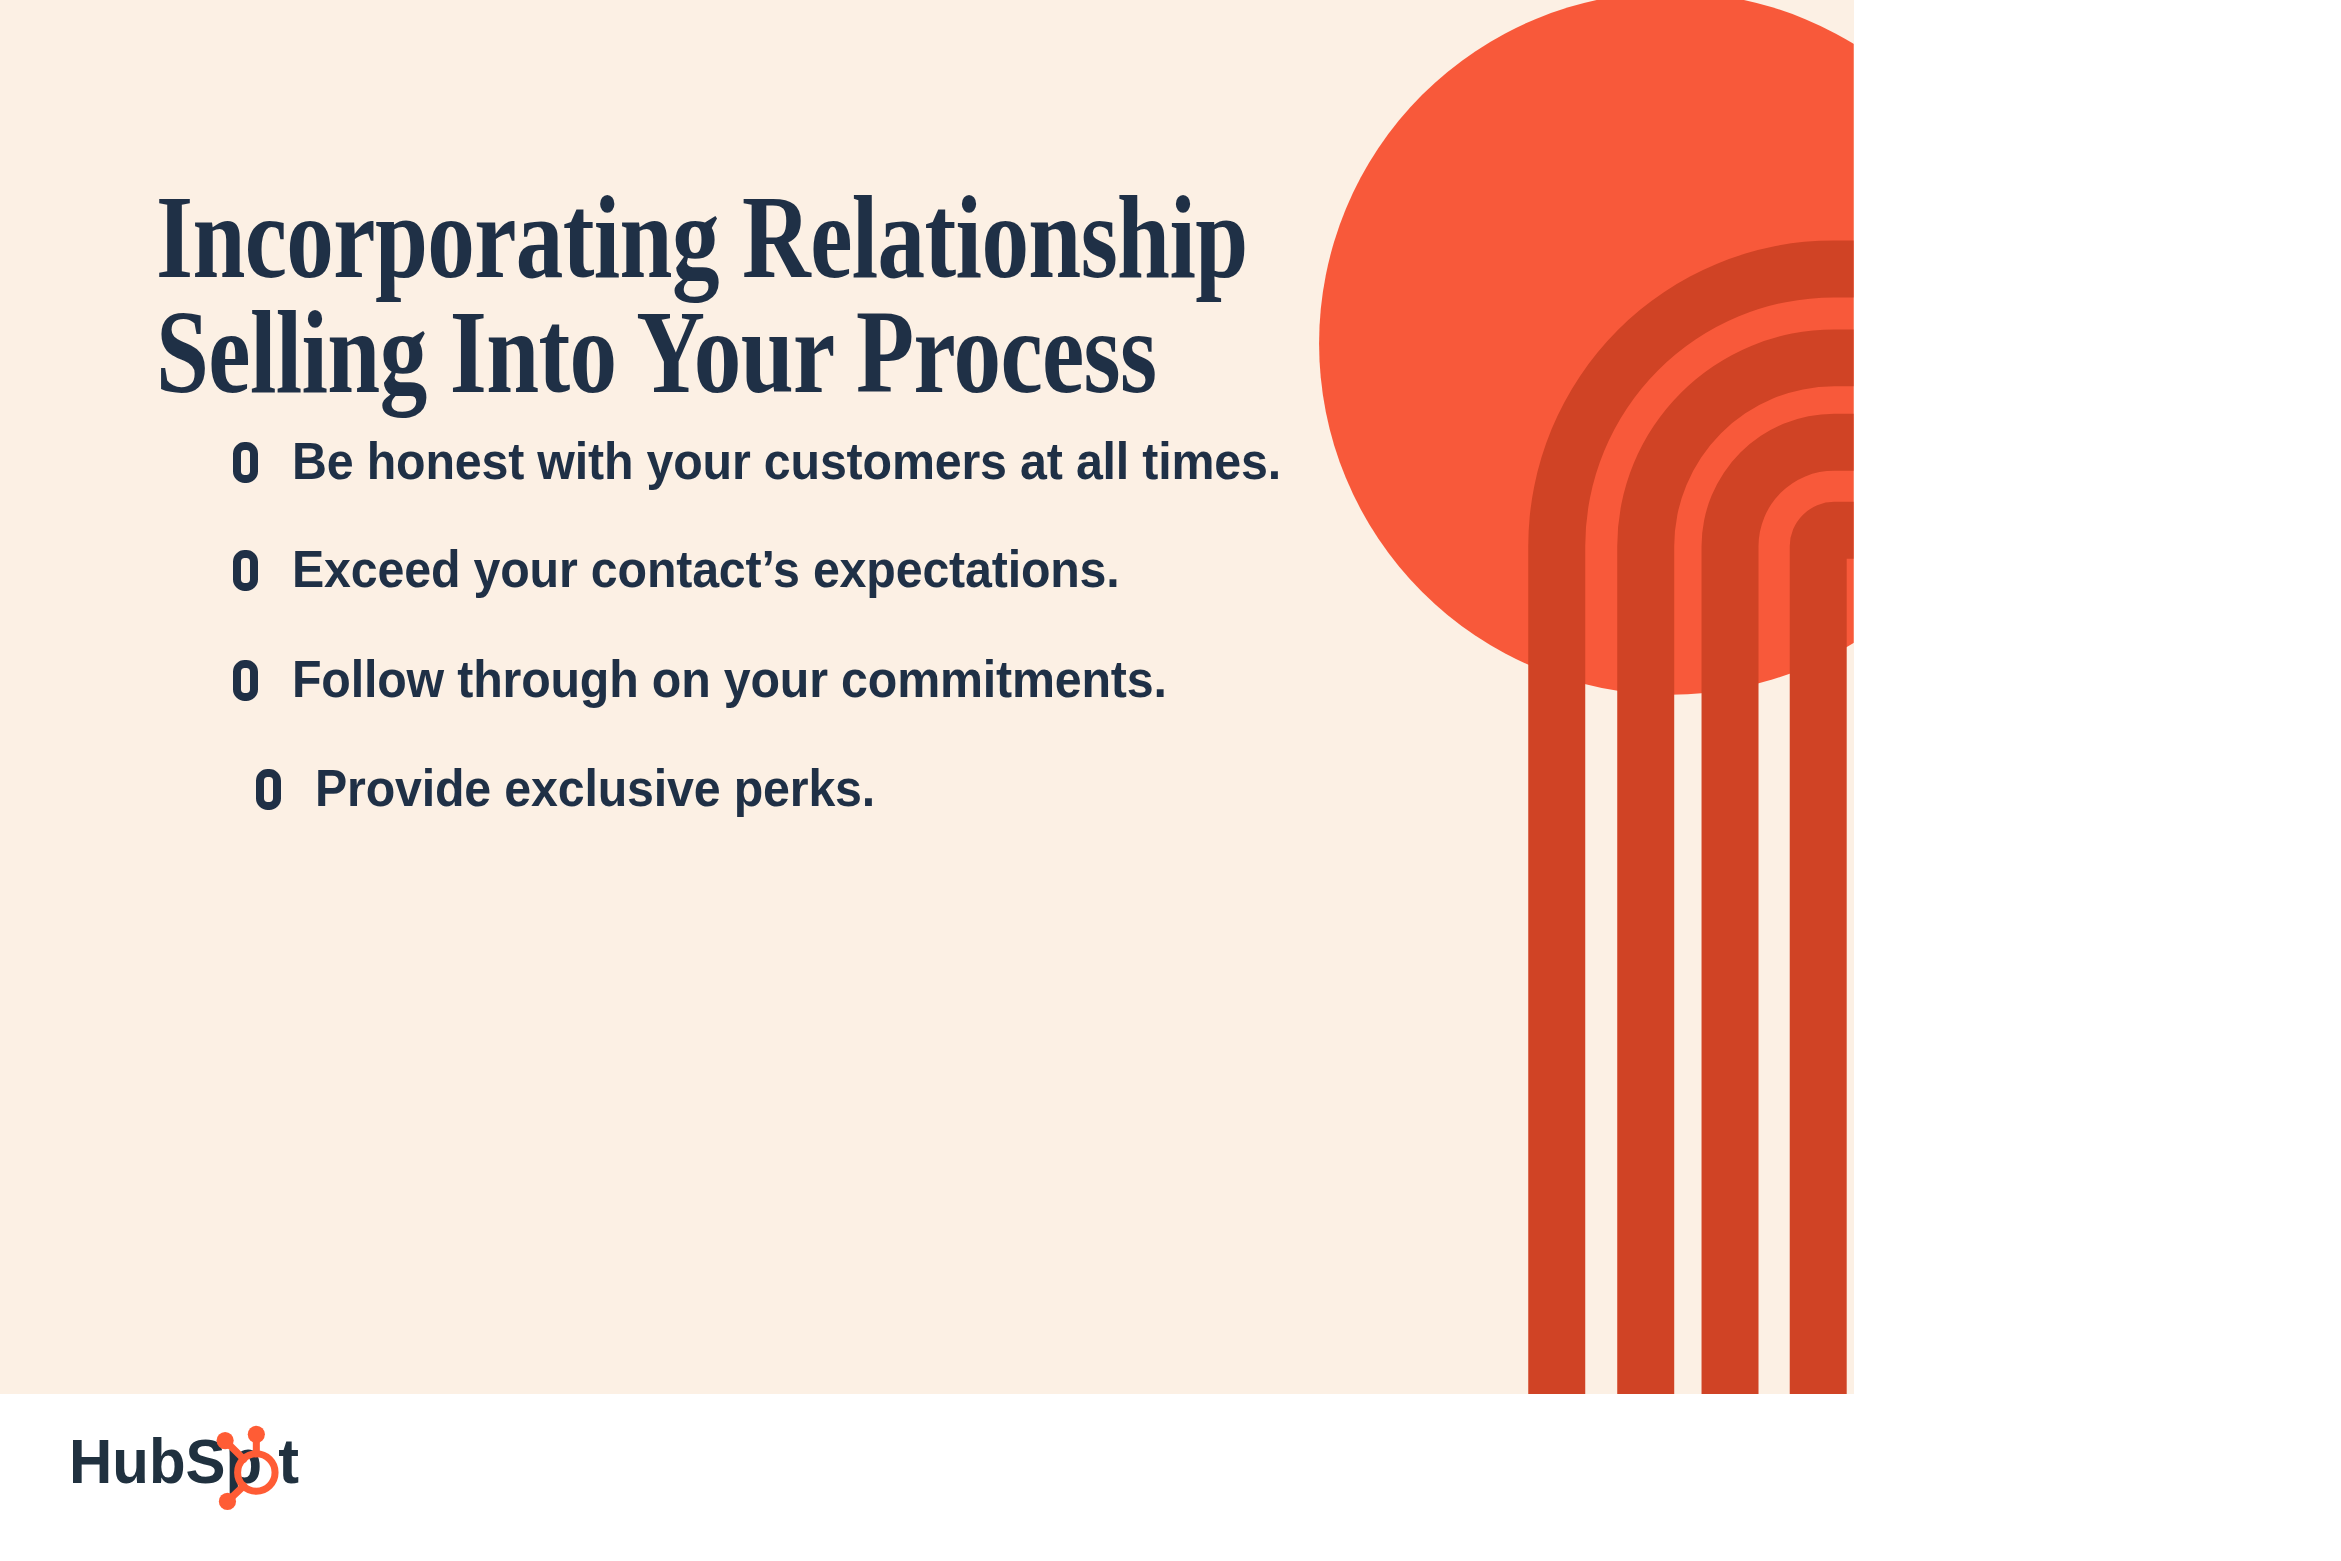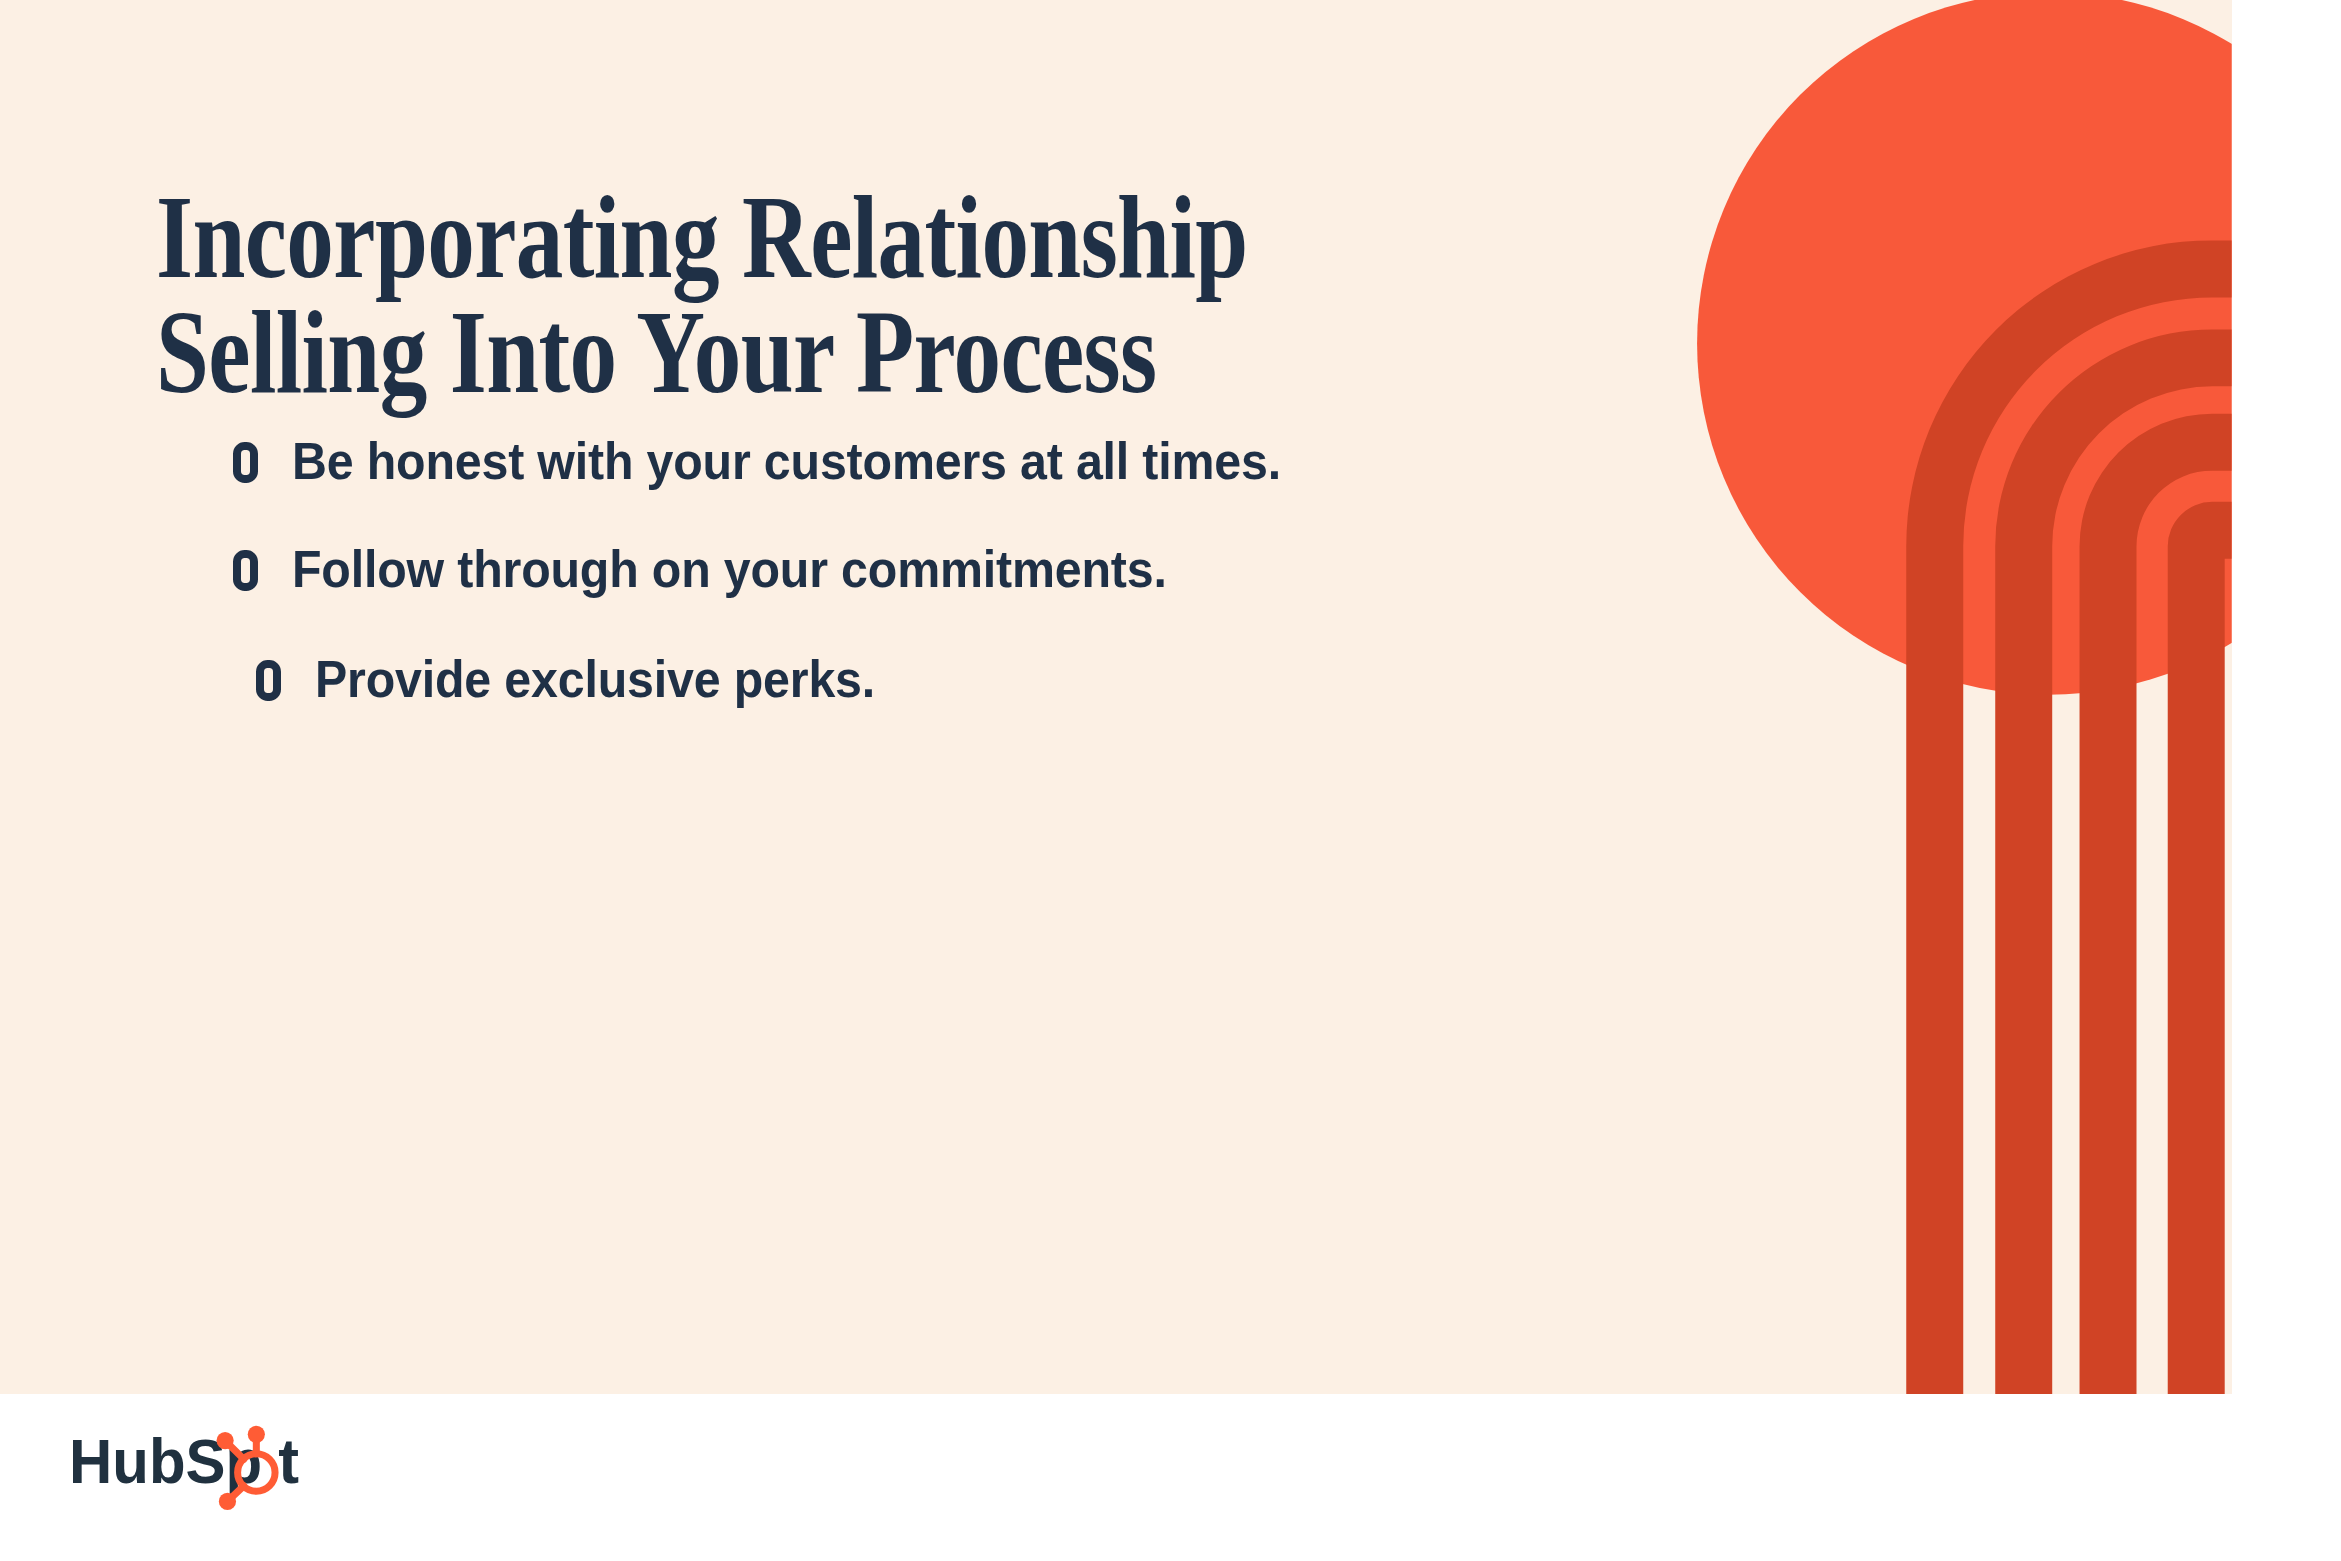--- a/index.html
+++ b/index.html
@@ -20,21 +20,21 @@
     height: 1561px;
     background: #ffffff;
     overflow: hidden;
   }
 
   
   .card {
     position: absolute;
     left: 0;
     top: 0;
-    width: 2232px;
+    width: 1854px;
     height: 1394px;
     background: #FCF0E4;
     overflow: hidden;
   }
 
   
   .deco {
     position: absolute;
     right: 0;
     top: 0;
@@ -194,20 +194,24 @@
     </h1>
 
     <div class="checklist">
 
       <div class="check-item two-line">
         <span class="checkbox"></span>
         <span class="check-label">Be honest with your customers at all times.</span>
       </div>
 
 
+      <div class="check-item">
+        <span class="checkbox"></span>
+        <span class="check-label">Exceed your contact’s expectations.</span>
+      </div>
 
       <div class="check-item">
         <span class="checkbox"></span>
         <span class="check-label">Follow through on your commitments.</span>
       </div>
 
       <div class="check-item">
         <span class="checkbox"></span>
         <span class="check-label">Provide exclusive perks.</span>
       </div>

